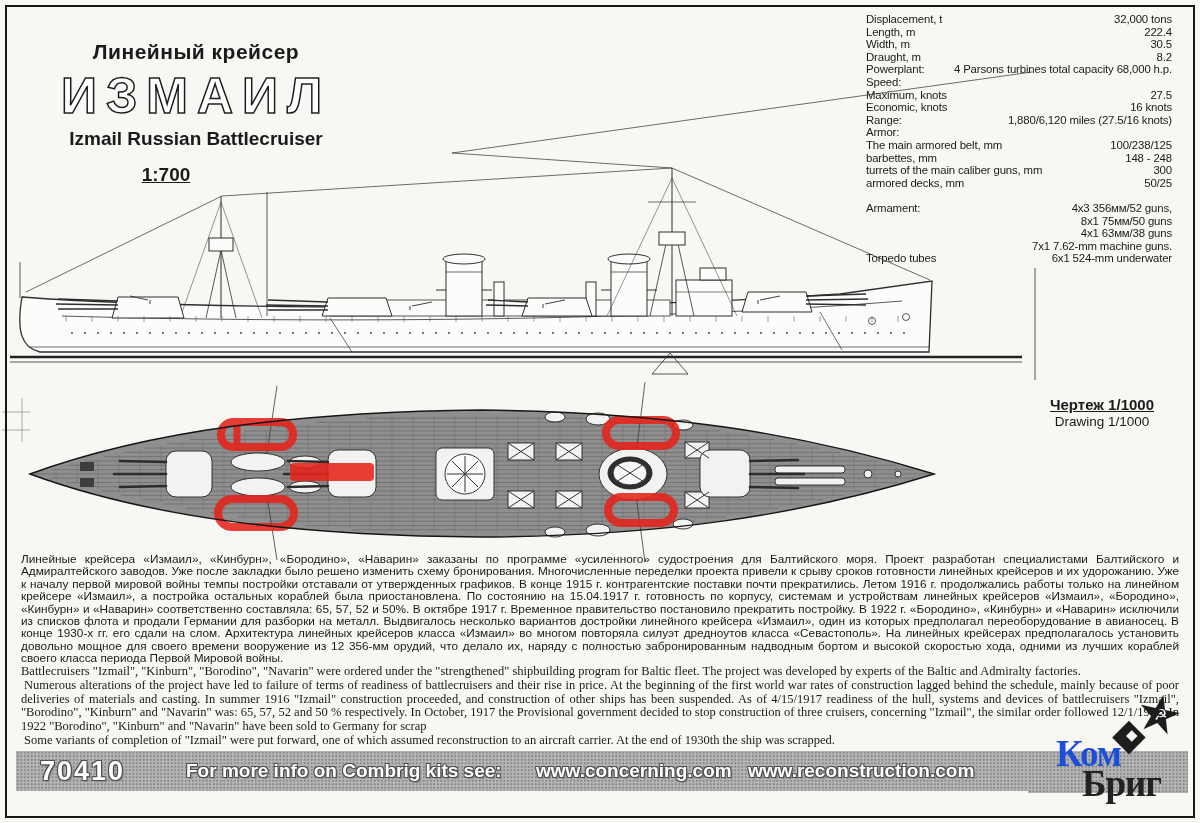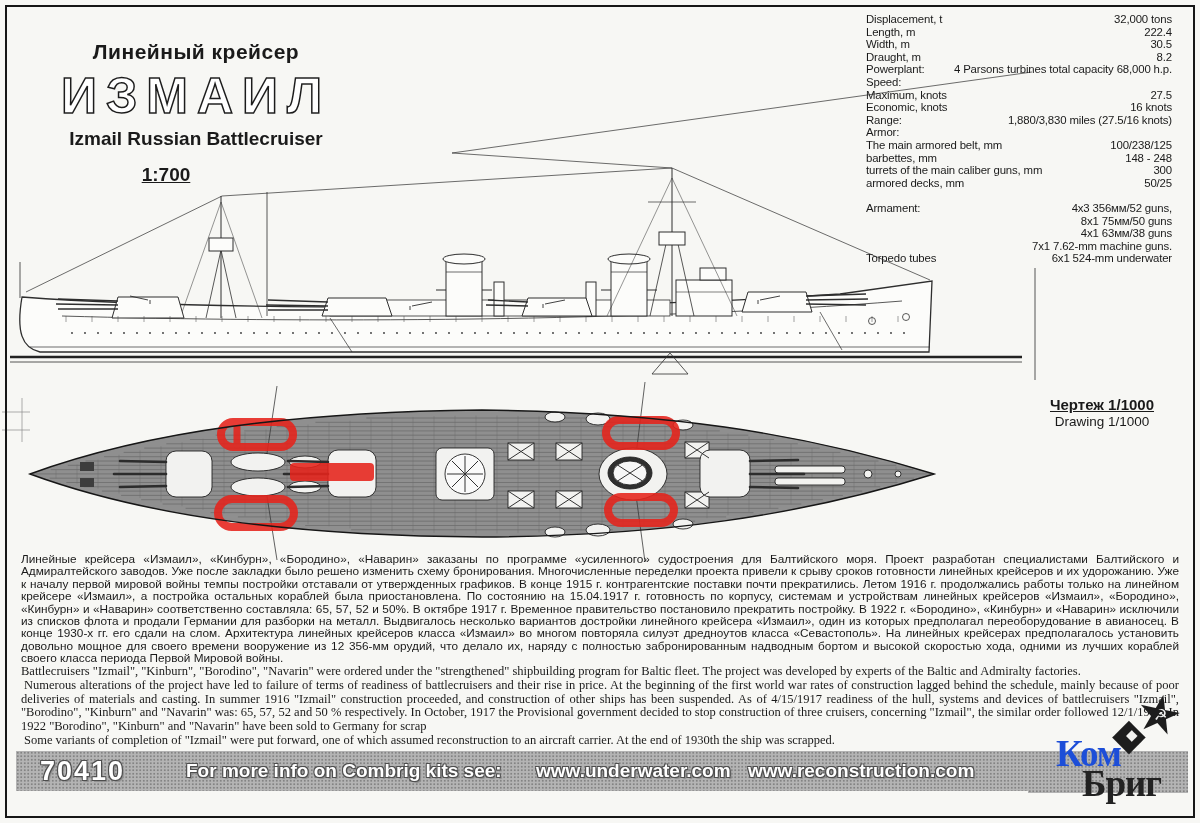--- a/index.html
+++ b/index.html
@@ -465,21 +465,21 @@
       <div class="spec-row">
         <span class="spec-label">Maximum, knots</span>
         <span class="spec-value">27.5</span>
       </div>
       <div class="spec-row">
         <span class="spec-label">Economic, knots</span>
         <span class="spec-value">16 knots</span>
       </div>
       <div class="spec-row">
         <span class="spec-label">Range:</span>
-        <span class="spec-value">1,880/3,830 miles (27.5/16 knots)</span>
+        <span class="spec-value">1,880/6,120 miles (27.5/16 knots)</span>
       </div>
       <div class="spec-row">
         <span class="spec-label">Armor:</span>
         <span class="spec-value"></span>
       </div>
       <div class="spec-row">
         <span class="spec-label">The main armored belt, mm</span>
         <span class="spec-value">100/238/125</span>
       </div>
       <div class="spec-row">
@@ -528,21 +528,21 @@
   <div class="ru-text">Линейные крейсера «Измаил», «Кинбурн», «Бородино», «Наварин» заказаны по программе «усиленного» судостроения для Балтийского моря. Проект разработан специалистами Балтийского и Адмиралтейского заводов. Уже после закладки было решено изменить схему бронирования. Многочисленные переделки проекта привели к срыву сроков готовности линейных крейсеров и их удорожанию. Уже к началу первой мировой войны темпы постройки отставали от утвержденных графиков. В конце 1915 г. контрагентские поставки почти прекратились. Летом 1916 г. продолжались работы только на линейном крейсере «Измаил», а постройка остальных кораблей была приостановлена. По состоянию на 15.04.1917 г. готовность по корпусу, системам и устройствам линейных крейсеров «Измаил», «Бородино», «Кинбурн» и «Наварин» соответственно составляла: 65, 57, 52 и 50%. В октябре 1917 г. Временное правительство постановило прекратить постройку. В 1922 г. «Бородино», «Кинбурн» и «Наварин» исключили из списков флота и продали Германии для разборки на металл. Выдвигалось несколько вариантов достройки линейного крейсера «Измаил», один из которых предполагал переоборудование в авианосец. В конце 1930-х гг. его сдали на слом. Архитектура линейных крейсеров класса «Измаил» во многом повторяла силуэт дредноутов класса «Севастополь».  На линейных крейсерах предполагалось установить довольно мощное для своего времени вооружение из 12 356-мм орудий, что делало их, наряду с полностью забронированным надводным бортом и высокой скоростью хода, одними из лучших кораблей своего класса периода Первой Мировой войны.</div>
   <div class="en-text">
       <p>Battlecruisers  "Izmail", "Kinburn", "Borodino",  "Navarin" were ordered under the  "strengthened" shipbuilding program for Baltic fleet. The project was developed by experts of the Baltic and Admiralty factories.</p>
       <p>Numerous alterations of the project have led to failure of terms of readiness of battlecruisers and their rise in price. At the  beginning of the first world war rates of construction lagged behind the schedule, mainly because of poor deliveries of materials and casting.  In summer 1916  "Izmail" construction  proceeded, and construction of other ships has been suspended. As of 4/15/1917 readiness of the hull, systems and devices of  battlecruisers "Izmail", "Borodino", "Kinburn" and "Navarin" was: 65, 57, 52 and 50 % respectively. In October, 1917 the Provisional government  decided to stop construction of three cruisers, concerning "Izmail", the similar order followed 12/1/1917. In 1922 "Borodino", "Kinburn" and "Navarin" have  been sold to Germany for scrap</p>
       <p>Some variants of completion of  "Izmail" were put forward, one of which assumed reconstruction to an aircraft carrier. At the end of 1930th the ship was scrapped.</p>
     </div>
 
   <div class="bottom-bar halftone">
     <span class="bar-text kit-number">70410</span>
     <span class="bar-text promo">For more info on Combrig kits see:</span>
-    <span class="bar-text site1">www.underwater.com</span>
+    <span class="bar-text site1">www.concerning.com</span>
     <span class="bar-text site2">www.reconstruction.com</span>
   </div>
 
   <div class="logo-band halftone"></div>
   <div class="logo">
     <span class="star">★</span>
     <span class="hs">☭</span>
     <span class="diamond-outer">◆</span>
     <span class="diamond-inner">◆</span>
     <span class="t1">Ком</span>

